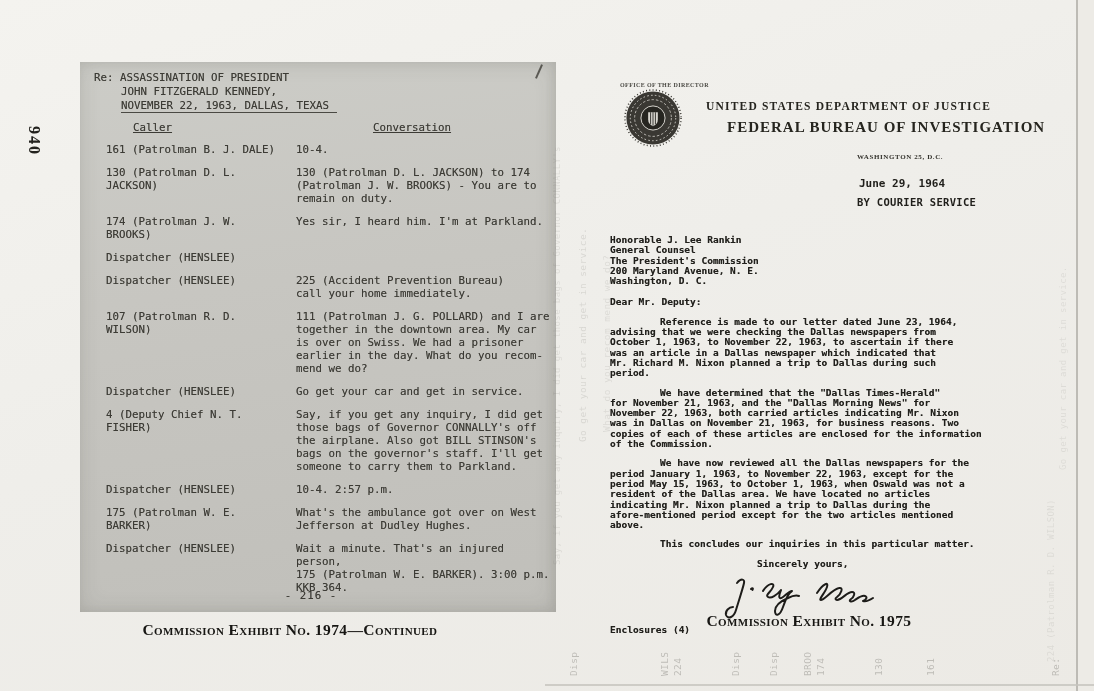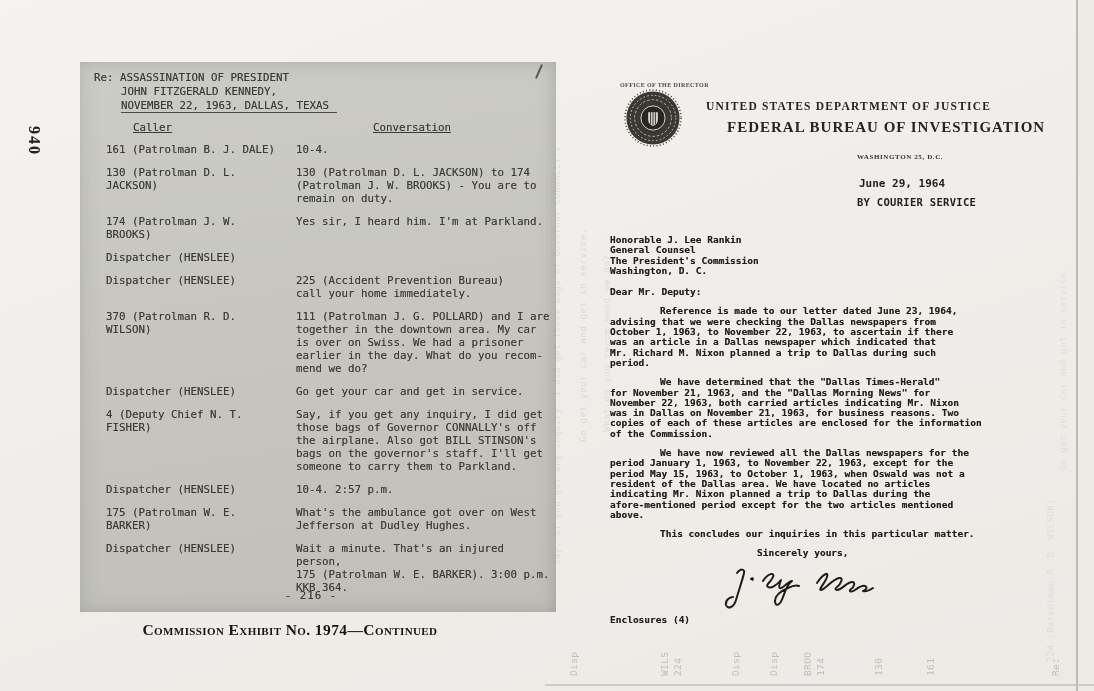--- a/index.html
+++ b/index.html
@@ -135,21 +135,21 @@
           <div class="lp-caller">Dispatcher (HENSLEE)</div>
         </div>
 
         <div class="lp-row">
           <div class="lp-caller">Dispatcher (HENSLEE)</div>
           <div class="lp-conv">225 (Accident Prevention Bureau)
 call your home immediately.</div>
         </div>
 
         <div class="lp-row">
-          <div class="lp-caller">370 (Patrolman R. D.
+          <div class="lp-caller">107 (Patrolman R. D.
 WILSON)</div>
           <div class="lp-conv">111 (Patrolman J. G. POLLARD) and I are
 together in the downtown area.  My car
 is over on Swiss.  We had a prisoner
 earlier in the day.  What do you recom-
 mend we do?</div>
         </div>
 
         <div class="lp-row">
           <div class="lp-caller">Dispatcher (HENSLEE)</div>
@@ -213,20 +213,21 @@
 
     <div class="rp-body" style="color: rgb(33, 32, 28);">
       <div class="rp-address">
 
           <div>Honorable J. Lee Rankin</div>
 
           <div>General Counsel</div>
 
           <div>The President's Commission</div>
 
+          <div>200 Maryland Avenue, N. E.</div>
 
           <div>Washington, D. C.</div>
         </div>
 
       <div class="rp-salutation">Dear Mr. Deputy:</div>
 
       <div>
 
           <p>Reference is made to our letter dated June 23, 1964,
 advising that we were checking the Dallas newspapers from
@@ -261,20 +262,21 @@
           <path d="M36 18 c1.5 -1.5 2.5 -.5 1.5 1"></path>
           <path d="M48 20 c5 -8 12 -9 10 -4 c-2 5 -8 8 -5 10 c3 2 9 -2 13 -7 c-3 7 -2 10 2 7 c3 -2 6 -6 9 -6 c-4 2 -7 10 -9 16 c-3 9 -8 10 -8 4 c0 -5 6 -10 13 -13 c4 -2 8 -3 11 -2"></path>
           <path d="M102 22 c6 -9 12 -12 10 -6 c-2 6 -9 13 -6 13 c3 0 12 -11 18 -12 c5 -1 2 6 -2 9 c-3 2 -1 4 3 2 c4 -2 8 -7 12 -7 c4 0 2 5 -1 7 c-3 2 0 4 4 1 c3 -2 7 -5 10 -4 c3 1 1 4 -2 5 c3 1 7 -1 10 -3"></path>
         </g>
       </svg>
 
       <div class="rp-enclosures">Enclosures (4)</div>
     </div>
   </div>
 
+  <div class="caption cap-right">Commission Exhibit No. 1975</div>
 
   <span class="ghost ghost-gutter" style="left:552px;top:565px;font-size:9px;">Say, if you get any inquiry, I did get those bags of Governor CONNALLY's</span>
   <span class="ghost ghost-gutter" style="left:577px;top:442px;opacity:.2;">Go get your car and get in service.</span>
   <span class="ghost ghost-gutter" style="left:601px;top:432px;">What do you recom mend we do?</span>
   <span class="ghost ghost-edge" style="left:1046px;top:662px;font-size:9px;">224 (Patrolman R. D. WILSON)</span>
   <span class="ghost ghost-edge" style="left:1058px;top:470px;font-size:9px;">Go get your car and get in service.</span>
 
   <span class="ghost ghost-bottom" style="left:568px;top:676px;">Disp</span>
   <span class="ghost ghost-bottom" style="left:659px;top:676px;">WILS</span>
   <span class="ghost ghost-bottom" style="left:672px;top:676px;">224</span>

